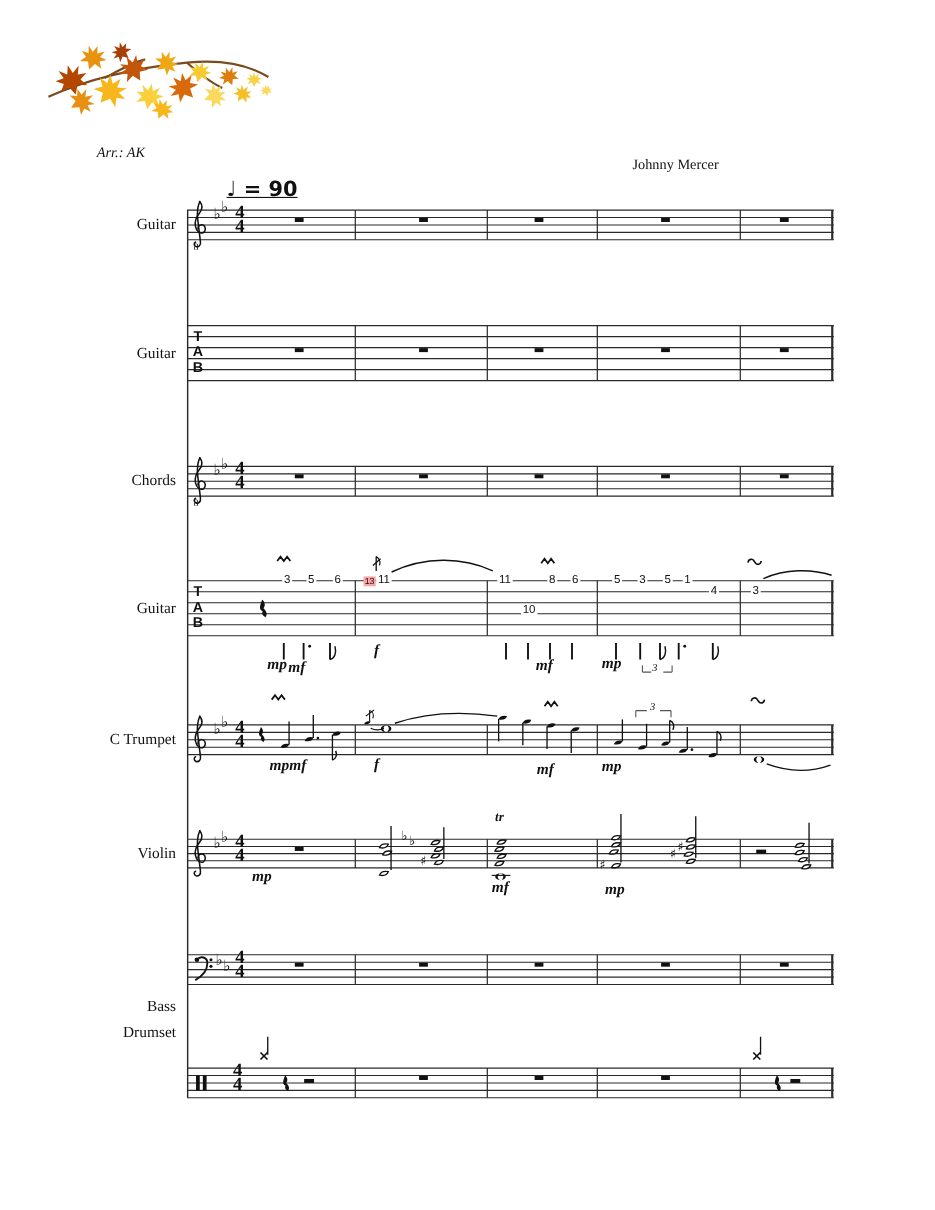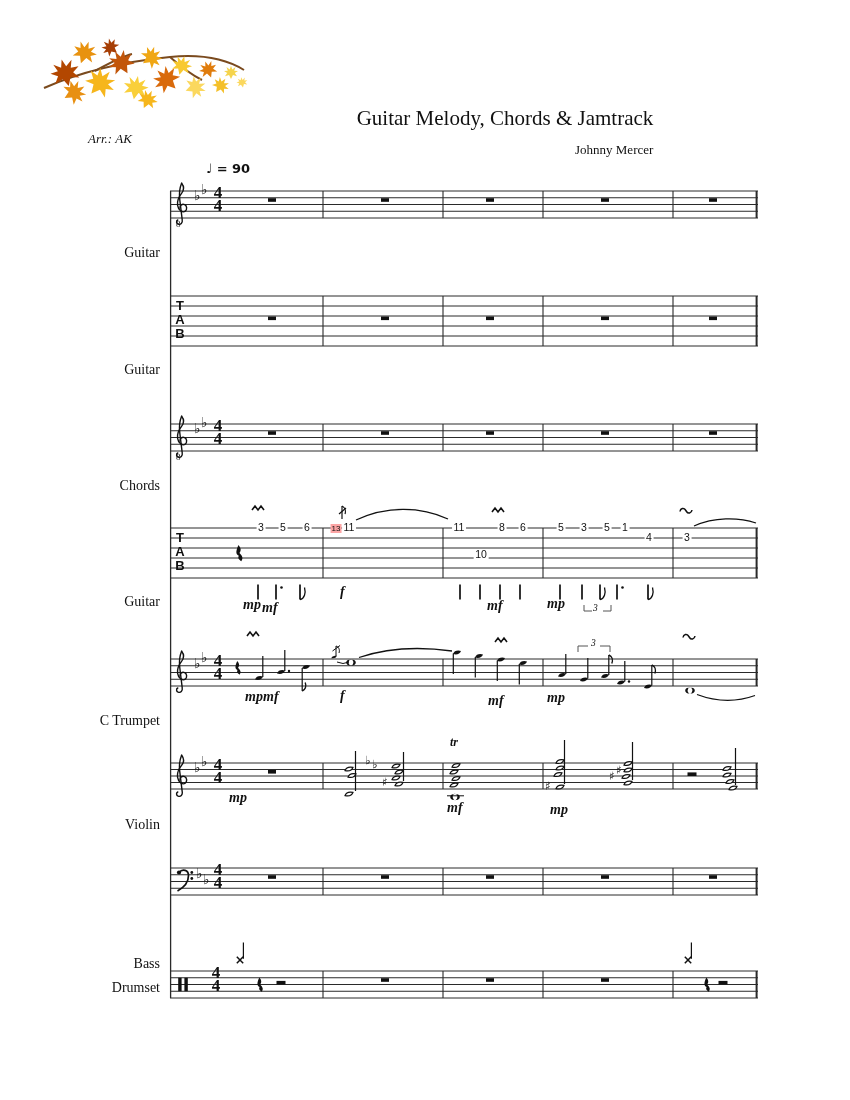--- a/index.html
+++ b/index.html
@@ -4,22 +4,22 @@
 <style>
   html,body{margin:0;padding:0;background:#e8e8e8;}
   #page{position:relative;width:850px;height:1100px;background:#ffffff;margin:0 auto;overflow:hidden;
         font-family:"Liberation Serif",serif;color:#111;}
   #notation{position:absolute;left:0;top:0;}
   .abs{position:absolute;}
   .title{left:247px;top:48px;width:500px;text-align:center;font-size:42px;letter-spacing:1px;}
   .subtitle{left:255px;top:106px;width:500px;text-align:center;font-size:21px;}
   .arr{left:88px;top:131px;font-style:italic;font-size:13px;}
   .composer{left:575px;top:142px;width:200px;text-align:left;font-size:13px;}
-  .tempo{left:206px;top:161px;font-family:"DejaVu Sans",sans-serif;font-weight:bold;font-size:13px;}
-  .lbl{left:58px;width:102px;text-align:right;font-size:14px;margin-top:48px;}
+  .tempo{left:206px;top:161px;font-family:"DejaVu Sans",sans-serif;font-weight:bold;font-size:19px;text-decoration:underline;}
+  .lbl{left:58px;width:102px;text-align:right;font-size:14px;}
   .ts{width:16px;text-align:center;font-weight:bold;font-size:17px;line-height:12px;}
   .acc{font-family:"DejaVu Sans",sans-serif;font-size:14px;line-height:14px;}
   .accs{font-family:"DejaVu Sans",sans-serif;font-size:11.5px;line-height:12px;}
   .tabclef{left:173px;width:14px;text-align:center;font-family:"Liberation Sans",sans-serif;
            font-weight:bold;font-size:13px;line-height:13px;}
   .fret{transform:translateX(-50%);font-family:"Liberation Sans",sans-serif;font-size:10.5px;
         line-height:11px;background:#fff;padding:0 1.5px;}
   .fret-sm{transform:translateX(-50%);font-family:"Liberation Sans",sans-serif;font-size:8px;
         line-height:9px;background:#fca5a5;padding:0 1px;}
   .dyn{font-style:italic;font-weight:bold;font-size:14px;line-height:14px;}
@@ -263,21 +263,20 @@
     </g>
 
     <g>
       <use href="#xh" x="240" y="960"></use>
         <path d="M243.4 958.8 V942.5" stroke="#111" stroke-width="1.2"></path>
       <use href="#xh" x="688" y="960"></use>
         <path d="M691.4 958.8 V942.5" stroke="#111" stroke-width="1.2"></path>
     </g>
   </svg>
 
-  <div class="abs subtitle">Guitar Melody, Chords &amp; Jamtrack</div>
   <div class="abs arr">Arr.: AK</div>
   <div class="abs composer">Johnny Mercer</div>
   <div class="abs tempo">♩ = 90</div>
 
   <div class="abs lbl" style="top:197px">Guitar</div>
   <div class="abs lbl" style="top:314px">Guitar</div>
   <div class="abs lbl" style="top:430px">Chords</div>
   <div class="abs lbl" style="top:546px">Guitar</div>
   <div class="abs lbl" style="top:665px">C Trumpet</div>
   <div class="abs lbl" style="top:769px">Violin</div>

